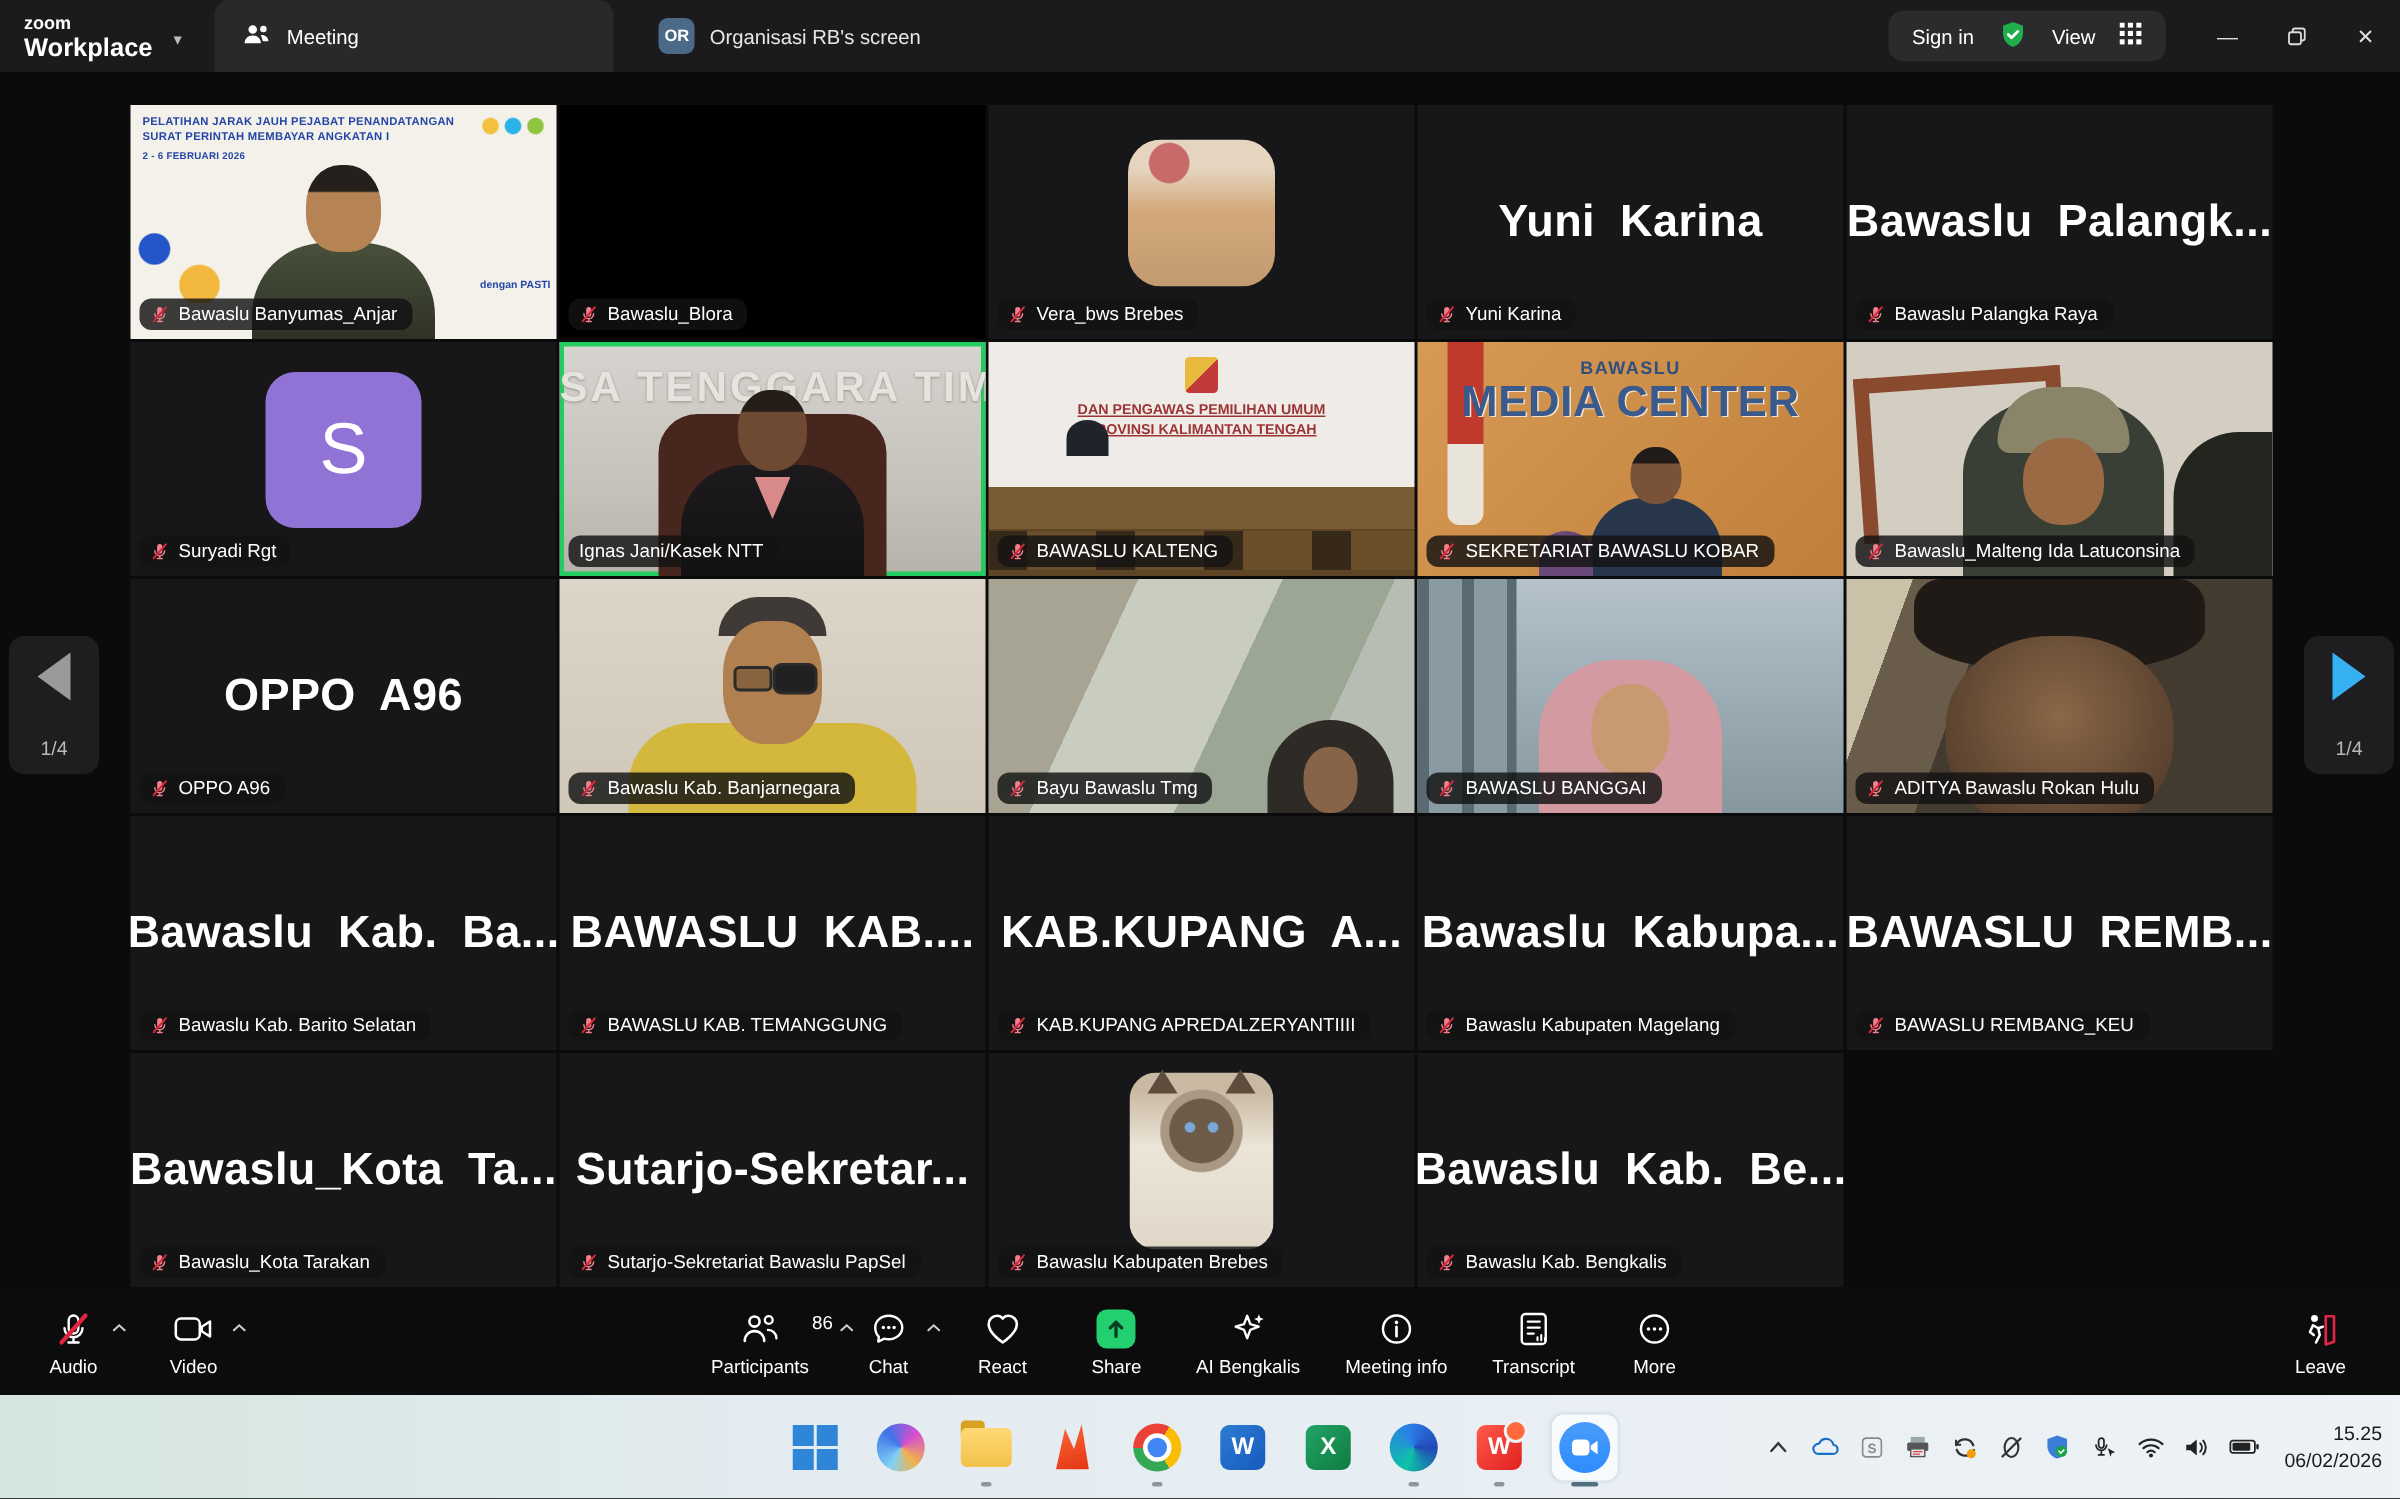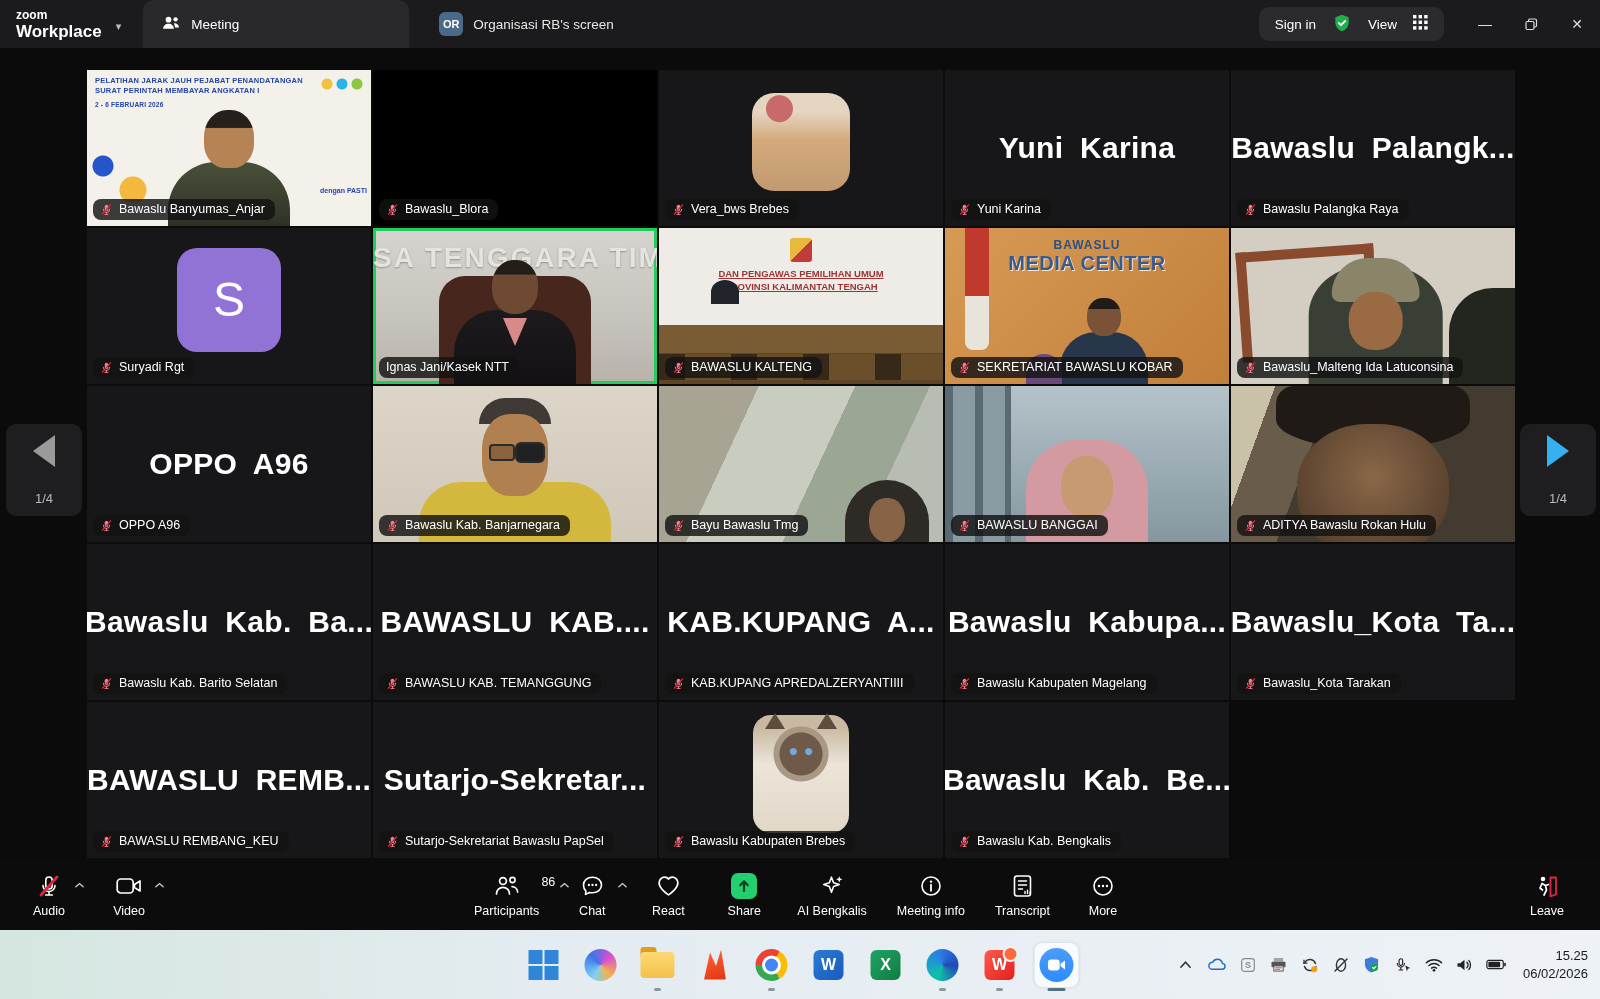--- a/index.html
+++ b/index.html
@@ -65,21 +65,21 @@
   .v-kalteng .klogo{position:absolute;top:10px;left:50%;transform:translateX(-50%);width:22px;height:24px;
     background:linear-gradient(135deg,#e8b93e 0 50%,#c23b3b 50%);border-radius:3px;}
   .v-kalteng .banner-text{position:absolute;top:40px;left:0;right:0;text-align:center;color:#9c3434;font-weight:bold;font-size:9.5px;line-height:1.35;text-decoration:underline;}
   .v-kalteng .pers{position:absolute;top:52px;left:52px;width:28px;height:24px;background:#20242a;border-radius:50% 50% 0 0;}
   .v-kalteng .deskrow{position:absolute;bottom:4px;left:0;right:0;height:26px;
     background:repeating-linear-gradient(90deg,#37291a 0 26px,#6b4e2a 26px 72px);}
   .v-kobar{background:linear-gradient(135deg,#d79a55,#c07f3a);padding-left:44px;}
   .v-kobar .flag{position:absolute;left:20px;top:0;width:24px;height:122px;background:linear-gradient(180deg,#bf3a2c 0 56%,#e9e4da 56%);border-radius:0 0 8px 8px;}
   .v-kobar .wall{position:absolute;top:10px;left:0;right:0;text-align:center;color:#2e4f80;font-weight:bold;z-index:1;}
   .v-kobar .wall .l1{display:block;font-size:12px;letter-spacing:1px;}
-  .v-kobar .wall .l2{display:block;font-size:20px;letter-spacing:.5px;color:#3a5a8c;text-shadow:1px 1px 0 #f3e3cd;}
+  .v-kobar .wall .l2{display:block;font-size:29px;letter-spacing:.5px;color:#3a5a8c;text-shadow:1px 1px 0 #f3e3cd;}
   .v-kobar .pers{position:absolute;bottom:0;left:56%;transform:translateX(-50%);width:88px;height:52px;background:#27364a;border-radius:36px 36px 0 0;}
   .v-kobar .pers::before{content:"";position:absolute;top:-34px;left:50%;transform:translateX(-50%);width:34px;height:38px;border-radius:46%;
     background:linear-gradient(180deg,#221c18 0 28%,#7a5238 30%);}
   .v-kobar .pers::after{content:"";position:absolute;left:-34px;bottom:0;width:36px;height:30px;border-radius:50% 50% 0 0;background:#6a4a7a;}
   .v-office{background:linear-gradient(200deg,#bfbfbf,#a0a0a0 45%,#8e8e8e);}
   .v-office .board{position:absolute;left:16px;top:10px;width:36px;height:74px;background:#ececec;border:2px solid #4a4a4a;}
   .v-office .table{position:absolute;left:38%;top:44%;width:56%;height:42%;background:linear-gradient(#e6dfd1,#cfc6b4);transform:skewX(-18deg) rotate(6deg);}
   .v-office .people{position:absolute;inset:0;background:
     radial-gradient(circle at 16% 80%,#2a2a30 0 13px,transparent 14px),
     radial-gradient(circle at 28% 62%,#e8e4de 0 12px,transparent 13px),
@@ -114,21 +114,21 @@
     linear-gradient(180deg,#e4d4c0 0 20%,#d4aa7c 48%,#c29a70);}
   .av-cat{width:96px;height:118px;border-radius:18px;position:relative;background:
     radial-gradient(circle at 42% 31%,#79a8d8 0 3px,transparent 4px),
     radial-gradient(circle at 58% 31%,#79a8d8 0 3px,transparent 4px),
     radial-gradient(circle at 50% 33%,#6e5a48 0 21px,#a89884 22px 27px,transparent 28px),
     linear-gradient(180deg,#c9b9a2 0 10%,#ece5d8 42%,#e0d7c7);}
   .av-cat::before,.av-cat::after{content:"";position:absolute;top:-2px;width:0;height:0;border-style:solid;}
   .av-cat::before{left:12px;border-width:0 10px 16px 10px;border-color:transparent transparent #5e4c3c transparent;}
   .av-cat::after{right:12px;border-width:0 10px 16px 10px;border-color:transparent transparent #5e4c3c transparent;}
   
-  .navbtn{position:absolute;width:76px;height:92px;background:#1e1e20;border-radius:10px;display:flex;
+  .navbtn{position:absolute;width:60px;height:92px;background:#1e1e20;border-radius:10px;display:flex;
     flex-direction:column;align-items:center;justify-content:center;gap:24px;z-index:8;text-align:right;}
   .navbtn .pg{color:#b8b8b8;font-size:13px;}
   .nav-left{left:6px;top:376px;}
   .nav-right{right:4px;top:376px;}
   .tri-l{width:0;height:0;border-top:16px solid transparent;border-bottom:16px solid transparent;border-right:22px solid #9a9a9a;}
   .tri-r{width:0;height:0;border-top:16px solid transparent;border-bottom:16px solid transparent;border-left:22px solid #35b1f2;}
   
   .toolbar{height:70px;background:#0c0c0d;display:flex;align-items:center;position:relative;color:#fff;}
   .tgroup{display:flex;align-items:flex-start;}
   .tg-left{margin-left:26px;gap:34px;}
@@ -451,39 +451,39 @@
         <div class="plabel">
           <svg width="13" height="13" viewBox="0 0 24 24">
             <path d="M12 15a3.2 3.2 0 0 0 3.2-3.2V6.2a3.2 3.2 0 1 0-6.4 0v5.6A3.2 3.2 0 0 0 12 15z" fill="#f2808c"></path>
             <path d="M6 11.5a6 6 0 0 0 12 0M12 17.5v3.4M9 21h6" stroke="#f2808c" stroke-width="1.8" fill="none" stroke-linecap="round"></path>
             <path d="M4.5 20.5L19.5 3.5" stroke="#d8293c" stroke-width="2.6" stroke-linecap="round"></path>
           </svg>
           <span>Bawaslu Kabupaten Magelang</span>
         </div>
       </div>
       <div class="tile v-name">
+        <span class="display-name">BAWASLU REMB...</span>
+        <div class="plabel">
+          <svg width="13" height="13" viewBox="0 0 24 24">
+            <path d="M12 15a3.2 3.2 0 0 0 3.2-3.2V6.2a3.2 3.2 0 1 0-6.4 0v5.6A3.2 3.2 0 0 0 12 15z" fill="#f2808c"></path>
+            <path d="M6 11.5a6 6 0 0 0 12 0M12 17.5v3.4M9 21h6" stroke="#f2808c" stroke-width="1.8" fill="none" stroke-linecap="round"></path>
+            <path d="M4.5 20.5L19.5 3.5" stroke="#d8293c" stroke-width="2.6" stroke-linecap="round"></path>
+          </svg>
+          <span>BAWASLU REMBANG_KEU</span>
+        </div>
+      </div>
+      <div class="tile v-name">
         <span class="display-name">Bawaslu_Kota Ta...</span>
         <div class="plabel">
           <svg width="13" height="13" viewBox="0 0 24 24">
             <path d="M12 15a3.2 3.2 0 0 0 3.2-3.2V6.2a3.2 3.2 0 1 0-6.4 0v5.6A3.2 3.2 0 0 0 12 15z" fill="#f2808c"></path>
             <path d="M6 11.5a6 6 0 0 0 12 0M12 17.5v3.4M9 21h6" stroke="#f2808c" stroke-width="1.8" fill="none" stroke-linecap="round"></path>
             <path d="M4.5 20.5L19.5 3.5" stroke="#d8293c" stroke-width="2.6" stroke-linecap="round"></path>
           </svg>
           <span>Bawaslu_Kota Tarakan</span>
-        </div>
-      </div>
-      <div class="tile v-name">
-        <span class="display-name">BAWASLU REMB...</span>
-        <div class="plabel">
-          <svg width="13" height="13" viewBox="0 0 24 24">
-            <path d="M12 15a3.2 3.2 0 0 0 3.2-3.2V6.2a3.2 3.2 0 1 0-6.4 0v5.6A3.2 3.2 0 0 0 12 15z" fill="#f2808c"></path>
-            <path d="M6 11.5a6 6 0 0 0 12 0M12 17.5v3.4M9 21h6" stroke="#f2808c" stroke-width="1.8" fill="none" stroke-linecap="round"></path>
-            <path d="M4.5 20.5L19.5 3.5" stroke="#d8293c" stroke-width="2.6" stroke-linecap="round"></path>
-          </svg>
-          <span>BAWASLU REMBANG_KEU</span>
         </div>
       </div>
       <div class="tile v-name">
         <span class="display-name">Sutarjo-Sekretar...</span>
         <div class="plabel">
           <svg width="13" height="13" viewBox="0 0 24 24">
             <path d="M12 15a3.2 3.2 0 0 0 3.2-3.2V6.2a3.2 3.2 0 1 0-6.4 0v5.6A3.2 3.2 0 0 0 12 15z" fill="#f2808c"></path>
             <path d="M6 11.5a6 6 0 0 0 12 0M12 17.5v3.4M9 21h6" stroke="#f2808c" stroke-width="1.8" fill="none" stroke-linecap="round"></path>
             <path d="M4.5 20.5L19.5 3.5" stroke="#d8293c" stroke-width="2.6" stroke-linecap="round"></path>
           </svg>

